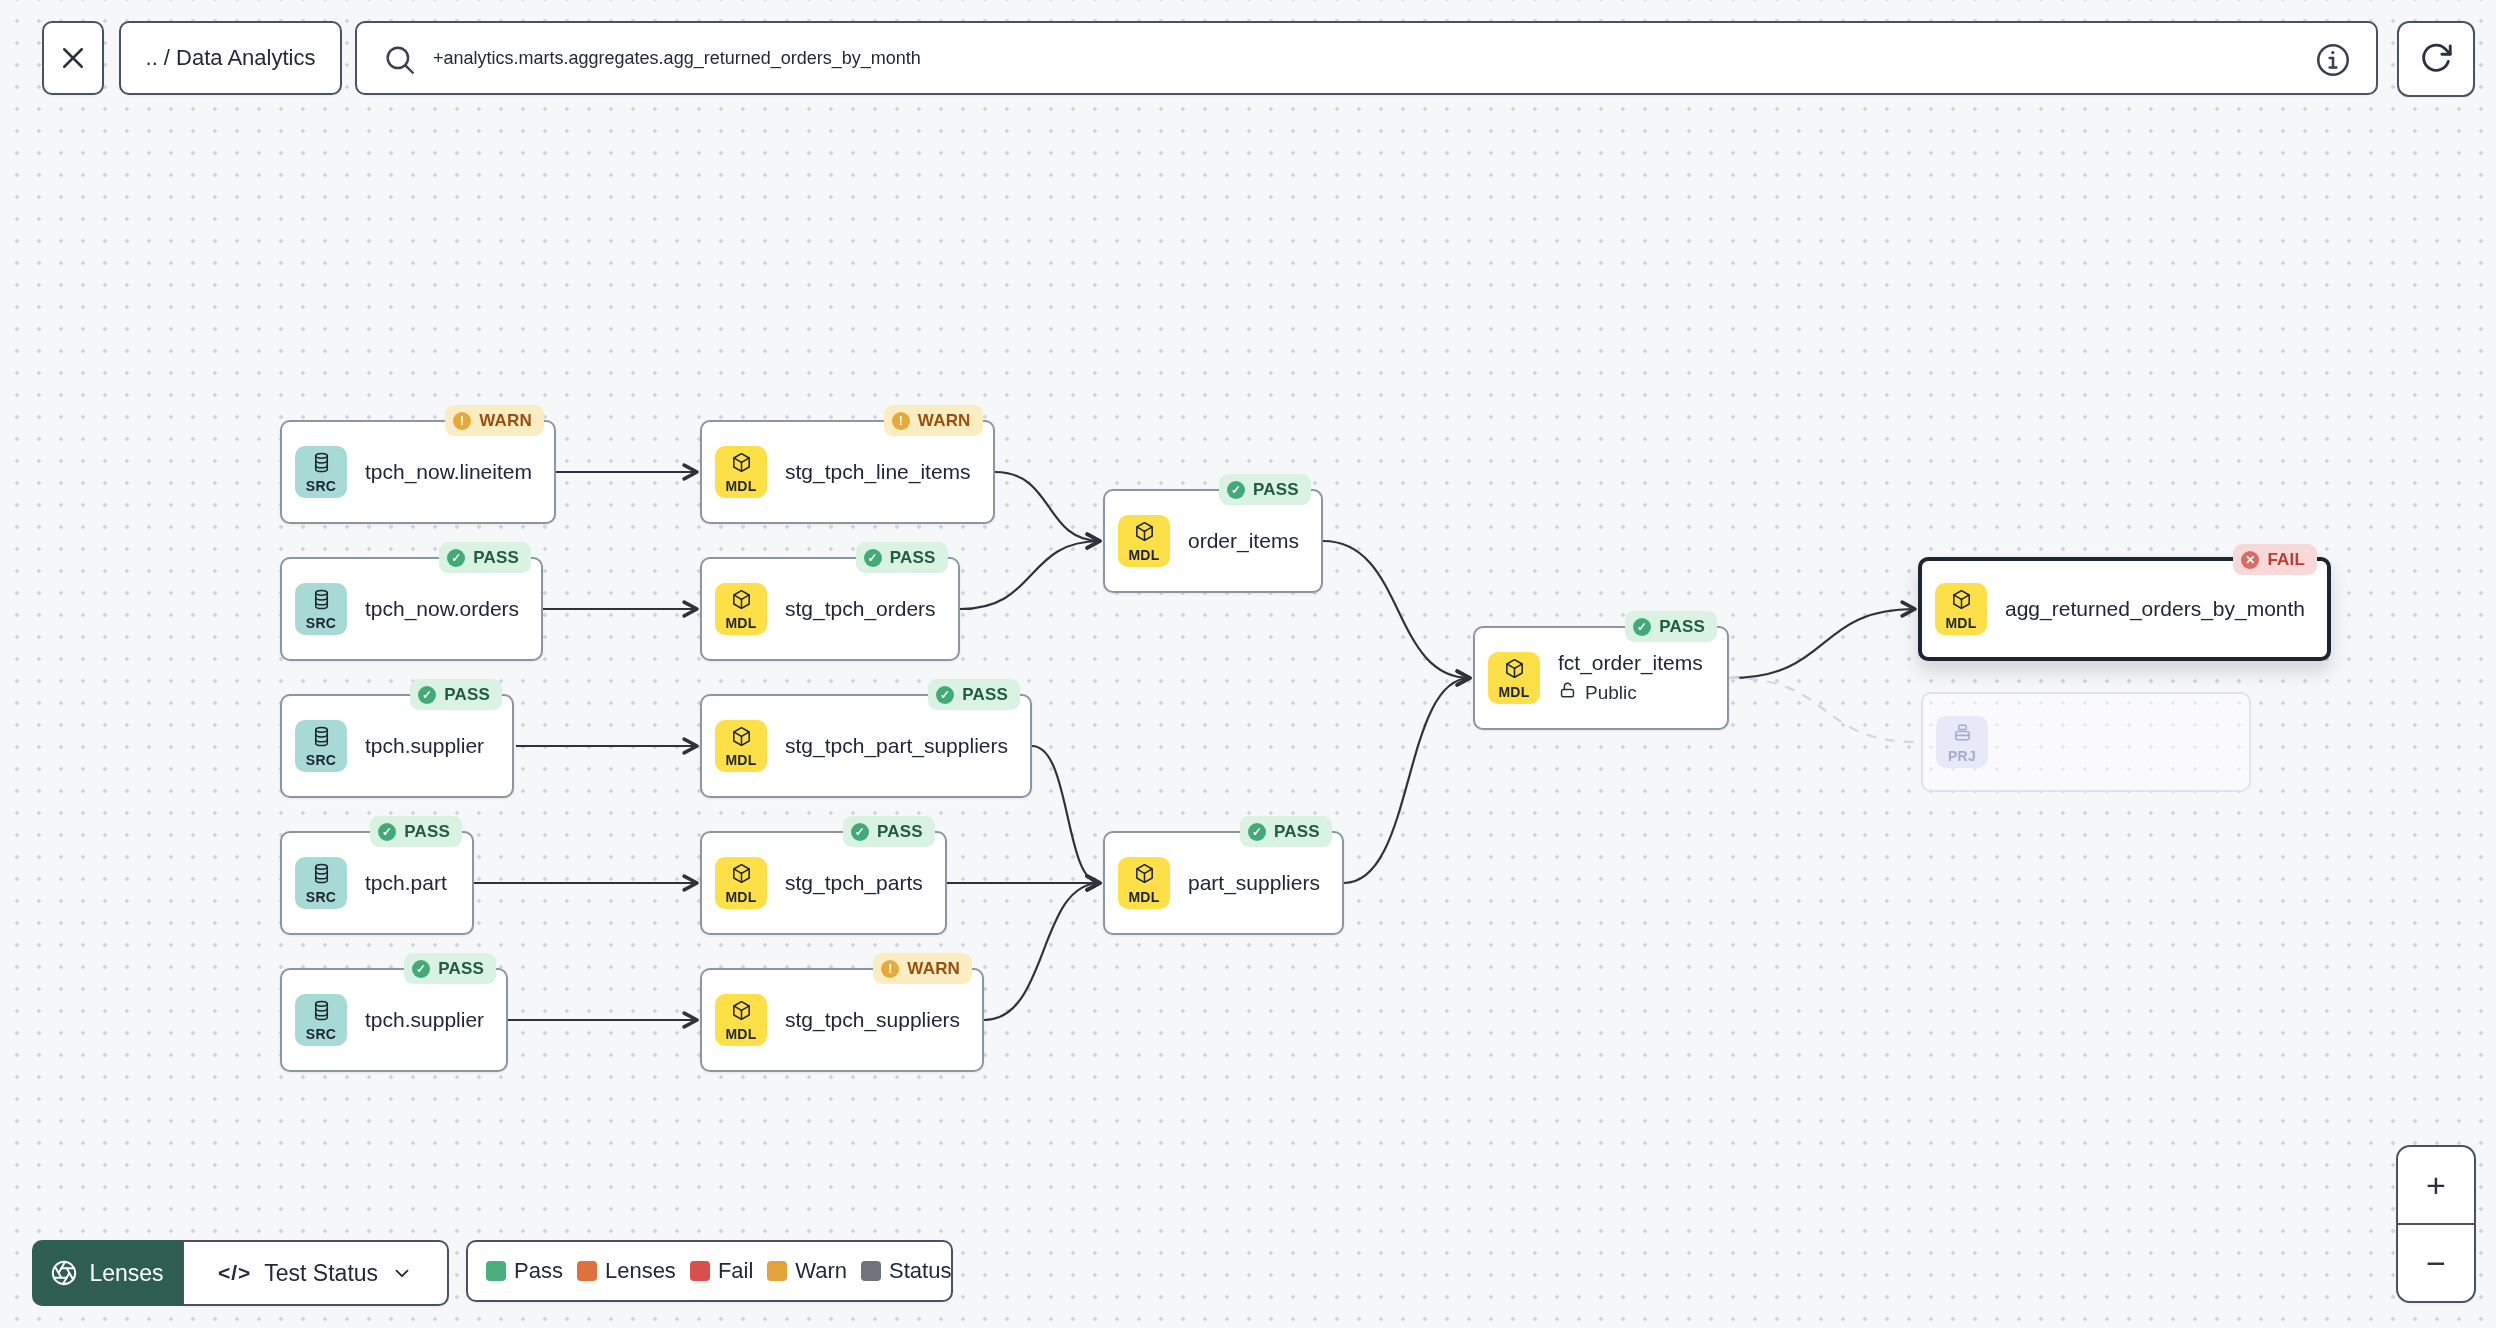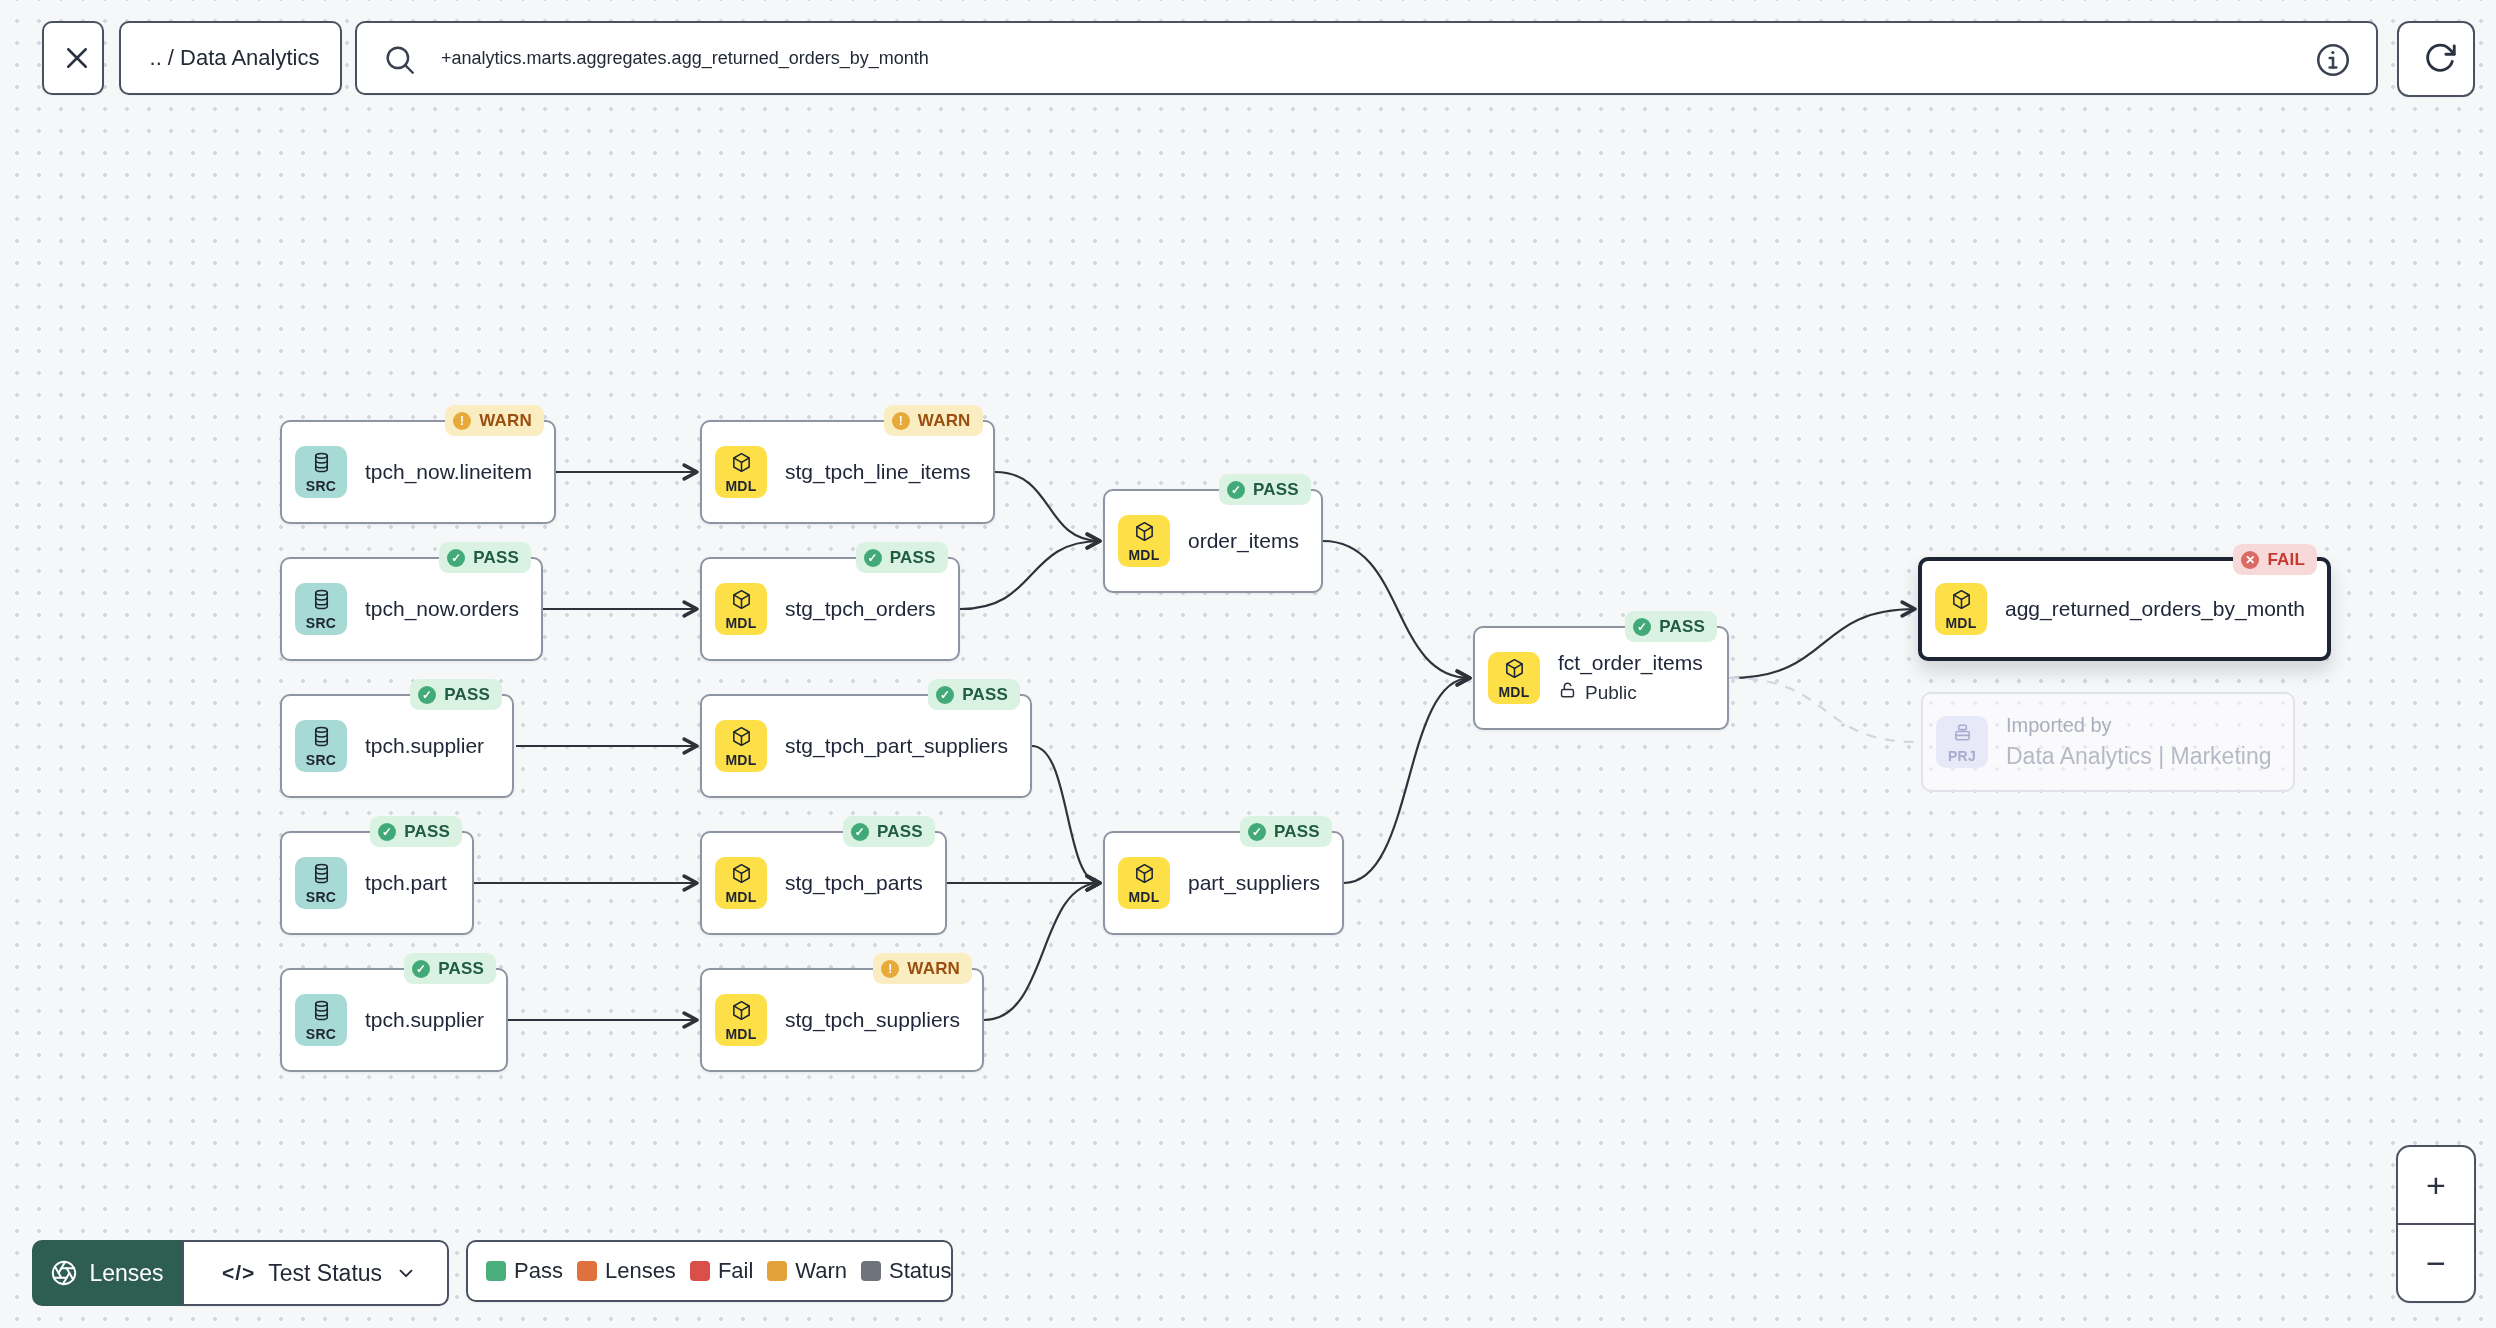--- a/index.html
+++ b/index.html
@@ -58,21 +58,21 @@
   .badge-pass { background:#d9f2e2; color:#215c42; }
   .badge-pass .badge-dot { background:#42aa78; }
   .badge-warn { background:#fbedc2; color:#9a4f10; }
   .badge-warn .badge-dot { background:#e7a93a; }
   .badge-fail { background:#f8d9d9; color:#c23a30; }
   .badge-fail .badge-dot { background:#d96a64; }
 
   
   .chrome { position:absolute; z-index:3; background:#fff; border:2px solid #4a5262;
     border-radius:10px; display:flex; align-items:center; justify-content:center;
-    color:#232a37; box-shadow:0 1px 2px rgba(20,25,35,.05);padding-left:8px; }
+    color:#232a37; box-shadow:0 1px 2px rgba(20,25,35,.05); }
   #close-btn { left:42px; top:21px; width:62px; height:74px; }
   #breadcrumb-btn { left:119px; top:21px; width:223px; height:74px; font-size:22px; }
   #search-bar { left:355px; top:21px; width:2023px; height:74px; justify-content:flex-start; }
   #search-bar .mag { position:absolute; left:26px; top:20px; width:34px; height:34px; color:#39414f; }
   #search-input { border:none; outline:none; background:transparent; width:1780px;
     margin-left:76px; font-size:18px; color:#232a37; font-family:"Liberation Sans", sans-serif; }
   #info-btn { position:absolute; right:24px; top:18px; width:38px; height:38px; border:none;
     background:transparent; color:#39414f; cursor:pointer; }
   #refresh-btn { left:2397px; top:21px; width:78px; height:76px; border-radius:12px; color:#2a3140; }
   #refresh-btn svg { width:36px; height:36px; }
@@ -388,27 +388,20 @@
   </div>
     <div class="node faded" style="left: 1921px; top: 692px; min-width: 330px; height: 100px;">
 
     <span class="tile tile-prj">
       <span class="tile-glyph"><svg viewBox="0 0 24 24" fill="none" stroke="currentColor" stroke-linecap="round" stroke-linejoin="round" stroke-width="1.6">
             <rect x="8" y="4.5" width="8" height="4.5" rx="1.5"></rect>
             <rect x="5" y="11" width="14" height="8.5" rx="2"></rect>
             <path d="M5 15h14"></path>
           </svg></span>
       <span class="tile-label">PRJ</span>
-    </span>
-    <span class="node-text">
-      <span class="node-label">Imported by</span>
-      <span class="node-sub">
-
-        <span class="sub-label">Data Analytics | Marketing</span>
-      </span>
     </span>
   </div>
   </div>
 
 <button class="chrome" id="close-btn">
   <svg viewBox="0 0 24 24" fill="none" stroke="currentColor" stroke-width="2" stroke-linecap="round">
       <line x1="5" y1="5" x2="19" y2="19"></line>
       <line x1="19" y1="5" x2="5" y2="19"></line>
     </svg>
 </button>

